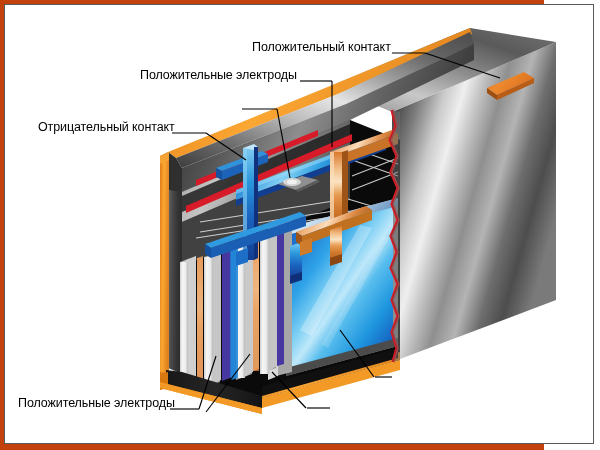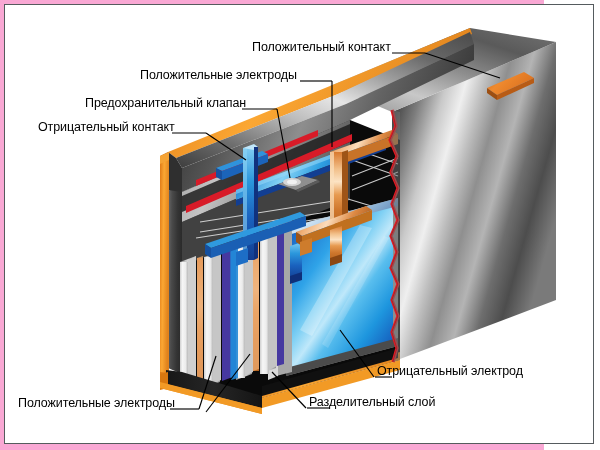--- a/index.html
+++ b/index.html
@@ -5,21 +5,21 @@
 <style>
   html,body{margin:0;padding:0;background:#ffffff;}
   body{
     width:600px;height:450px;
     font-family:"Liberation Sans","DejaVu Sans",sans-serif;
     overflow:hidden;
     position:relative;
   }
   #stage{
     position:absolute;left:0;top:0;width:544px;height:450px;
-    background:#f9a8d4;
+    background:#c2410c;
   }
   #frame{
     position:absolute;left:4px;top:4px;
     width:590px;height:440px;
     border:1px solid #555b5e;
     box-sizing:border-box;
     background:#ffffff;
   }
   svg#art{position:absolute;left:0;top:0;width:600px;height:450px;display:block;}
   .lbl{
@@ -388,22 +388,19 @@
       <line x1="375" y1="377" x2="392" y2="377"></line>
       <line x1="307" y1="408" x2="330" y2="408"></line>
       <line x1="170" y1="409" x2="199" y2="409"></line>
     </g>
   </svg>
 
   <div class="lbl" style="left:252px; top:40px;">Положительный контакт</div>
 
   <div class="lbl" style="left:140px; top:68px;">Положительные электроды</div>
 
-  <div class="lbl" style="left:85px; top:96px;">Предохранительный клапан</div>
 
   <div class="lbl" style="left:38px; top:120px;text-align:right;">Отрицательный контакт</div>
 
-  <div class="lbl" style="left:377px; top:364px;">Отрицательный электрод</div>
-
-  <div class="lbl" style="left:309px; top:395px;">Разделительный слой</div>
+
 
   <div class="lbl" style="left:18px; top:396px;">Положительные электроды</div>
 </div>
 
 </body></html>

